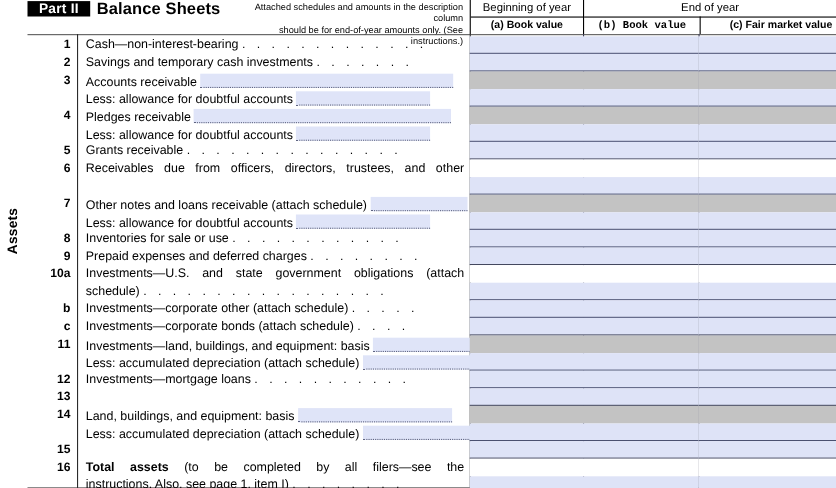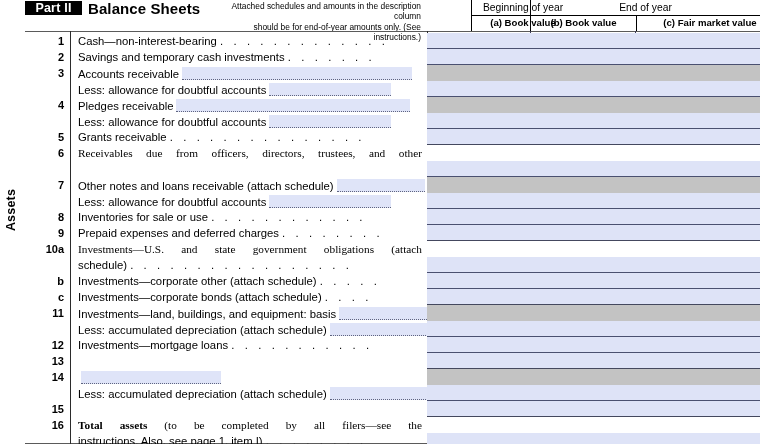--- a/index.html
+++ b/index.html
@@ -63,21 +63,21 @@
   
   .row{position:absolute;left:0;width:760px;box-sizing:border-box;}
   .num{
     position:absolute;left:34px;width:30px;text-align:right;
     font-size:11px;font-weight:bold;line-height:16px;
   }
   .txt{
     position:absolute;left:78px;width:344px;font-size:11.3px;line-height:16px;
     white-space:nowrap;
   }
-  .txt.just{white-space:normal;text-align:justify;text-align-last:justify;font-family:Liberation Serif, serif;}
+  .txt.just{white-space:normal;text-align:justify;text-align-last:justify;}
   .txt b{font-weight:bold;}
 
   
   .dots{letter-spacing:3.6px;font-size:11.3px;}
 
   
   .fill{
     display:inline-block;vertical-align:baseline;height:12px;
     background:#dfe4f8;border-bottom:1.3px dotted #5f6480;
     margin:0 0 0 3px;position:relative;top:2px;
@@ -100,29 +100,29 @@
 <div id="form">
 
   <div class="hdr">
     <div class="part-badge">Part II</div>
     <div class="hdr-title">Balance Sheets</div>
     <div class="hdr-sub">
       <div>Attached schedules and amounts in the description column</div>
       <div>should be for end-of-year amounts only. (See instructions.)</div>
     </div>
 
-    <div class="colhead" style="left:427px;width:103px;margin-left:44px;">
+    <div class="colhead" style="left:427px;width:103px;">
       <div class="top">Beginning of year</div>
       <div class="bot">(a) Book value</div>
     </div>
 
     <div class="colhead" style="left:530px;width:230px;border-right:0;">
       <div class="top">End of year</div>
       <div class="splitrow">
-        <div class="splitcell" style="left:0;width:105px;">(b) Book value</div>
+        <div class="splitcell" style="left:0;width:105px;font-family:Liberation Mono, monospace;">(b) Book value</div>
         <div class="splitcell" style="left:105px;width:147px;border-left:1.3px solid #000;">(c) Fair market value</div>
       </div>
     </div>
   </div>
 
   <div class="body">
     <div class="topline"></div>
     <div class="botline"></div>
 
     <div class="vline dark" style="left:70px;top:0;height:413px;"></div>
@@ -283,21 +283,21 @@
 
     <div class="row" style="top:322px;height:16px;">
       <div class="num">13</div>
       <div class="cell blue thick" style="left:427px;width:103px;"></div>
       <div class="cell blue thick" style="left:530px;width:105px;"></div>
       <div class="cell blue thick" style="left:635px;width:125px;"></div>
     </div>
 
     <div class="row" style="top:338px;height:16px;">
       <div class="num">14</div>
-      <div class="txt"><span class="fill" style="width:140px"></span></div>
+      <div class="txt"><span>Land, buildings, and equipment: basis</span><span class="fill" style="width:140px"></span></div>
       <div class="cell gray nb" style="left:427px;width:103px;"></div>
       <div class="cell gray nb" style="left:530px;width:105px;"></div>
       <div class="cell gray nb" style="left:635px;width:125px;"></div>
     </div>
     <div class="row" style="top:354px;height:16px;">
       <div class="txt"><span>Less: accumulated depreciation (attach schedule)</span><span class="fill" style="width:112px"></span></div>
       <div class="cell blue" style="left:427px;width:103px;"></div>
       <div class="cell blue" style="left:530px;width:105px;"></div>
       <div class="cell blue" style="left:635px;width:125px;"></div>
     </div>

